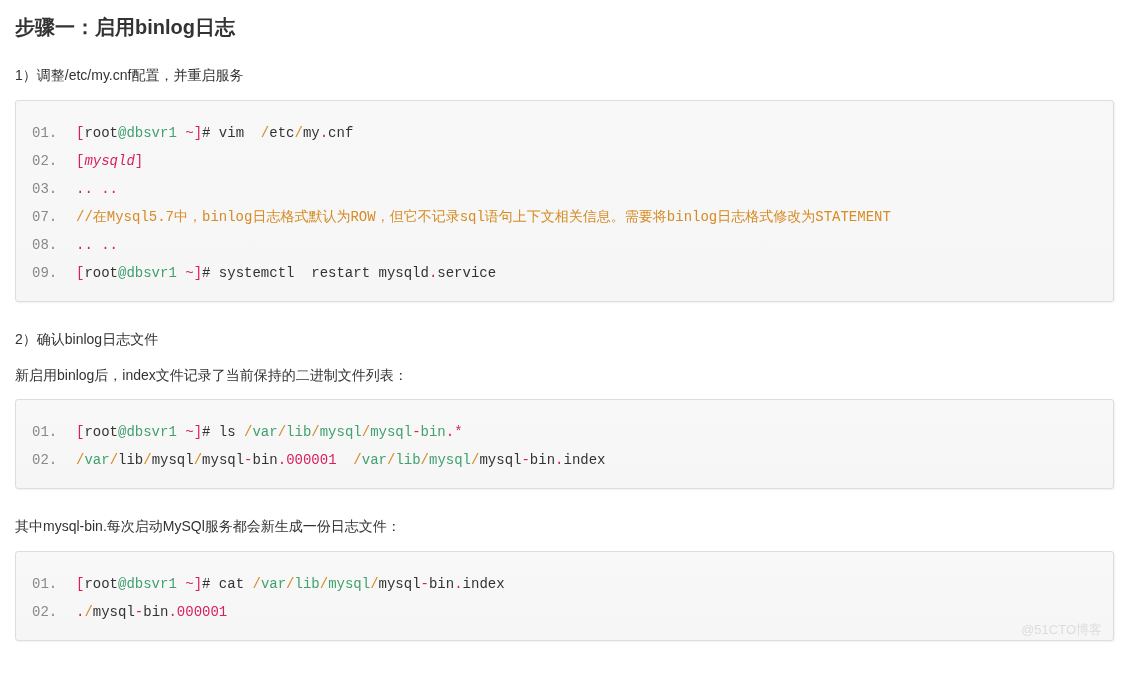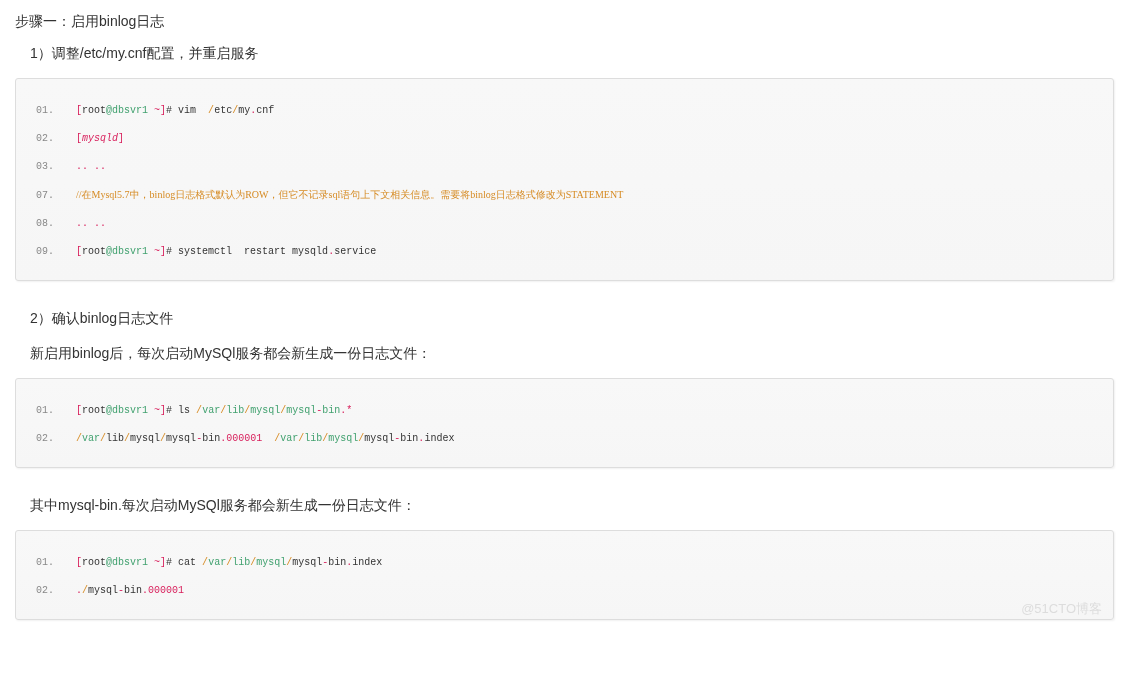--- a/index.html
+++ b/index.html
@@ -1,53 +1,53 @@
 <!DOCTYPE html>
 <html><head>
   <meta charset="utf-8">
   <style>
     * { margin: 0; padding: 0; box-sizing: border-box; }
     body { font-family: "Microsoft YaHei", "PingFang SC", sans-serif; font-size: 14px; color: #333; line-height: 1.7; padding: 10px 15px; width: 1129px; background: #fff; }
-    .step-heading { font-weight: normal; font-size: 14px; margin-bottom: 8px; }
-    .para { margin-bottom: 12px; font-size: 14px; margin-left: 15px; }
+    .step-heading { font-weight: bold; font-size: 20px; margin-bottom: 20px; }
+    .para { margin-bottom: 12px; font-size: 14px; }
     .code-block { background: linear-gradient(#f8f8f8,#f6f6f6); border: 1px solid #ddd; border-radius: 3px; padding: 18px 16px 14px 16px; margin-bottom: 26px; position: relative; box-shadow: 1px 1px 2px rgba(0,0,0,0.06); }
-    .code-line { display: flex; align-items: baseline; font-family: "Courier New", Consolas, monospace; font-size: 10px; line-height: 28px; white-space: pre; }
+    .code-line { display: flex; align-items: baseline; font-family: "Courier New", Consolas, monospace; font-size: 14px; line-height: 28px; white-space: pre; }
     .ln { width: 44px; color: #888; text-align: right; padding-right: 22px; flex-shrink: 0; user-select: none; }
     .code { flex: 1; }
     .t-brack { color: #d81e5b; }
     .t-kw { color: #d81e5b; font-style: italic; }
     .t-at { color: #41a16f; }
     .t-tilde { color: #d81e5b; }
     .t-path { color: #41a16f; font-family: Liberation Mono, monospace; }
     .t-sl { color: #d68b24; }
     .t-num { color: #d81e5b; }
     .t-ell { color: #d81e5b; }
     .t-comment-inline { color: #d68b24; }
-    .t-comment-full { color: #d68b24; font-family: Liberation Serif, serif; }
+    .t-comment-full { color: #d68b24; }
     .t-eq { color: #d81e5b; }
     .t-dot { color: #d81e5b; }
     .watermark { position: absolute; right: 12px; bottom: -22px; color: #ccc; font-size: 13px; opacity: .6; }
   </style>
 </head>
 <body>
 
 <div class="step-heading">步骤一：启用binlog日志</div>
 <div class="para">1）调整/etc/my.cnf配置，并重启服务</div>
 
 <div class="code-block">
     <div class="code-line"><span class="ln">01.</span><span class="code"><span class="t-brack">[</span><span>root</span><span class="t-at">@dbsvr1</span><span> </span><span class="t-tilde">~</span><span class="t-brack">]</span><span># vim  </span><span class="t-sl">/</span><span>etc</span><span class="t-sl">/</span><span>my</span><span class="t-dot">.</span><span>cnf</span></span></div>
     <div class="code-line"><span class="ln">02.</span><span class="code"><span class="t-brack">[</span><span class="t-kw">mysqld</span><span class="t-brack">]</span></span></div>
     <div class="code-line"><span class="ln">03.</span><span class="code"><span class="t-ell">.. ..</span></span></div>
     <div class="code-line"><span class="ln">07.</span><span class="code"><span class="t-comment-full">//在Mysql5.7中，binlog日志格式默认为ROW，但它不记录sql语句上下文相关信息。需要将binlog日志格式修改为STATEMENT</span></span></div>
     <div class="code-line"><span class="ln">08.</span><span class="code"><span class="t-ell">.. ..</span></span></div>
     <div class="code-line"><span class="ln">09.</span><span class="code"><span class="t-brack">[</span><span>root</span><span class="t-at">@dbsvr1</span><span> </span><span class="t-tilde">~</span><span class="t-brack">]</span><span># systemctl  restart mysqld</span><span class="t-dot">.</span><span>service</span></span></div>
   </div>
 
 <div class="para">2）确认binlog日志文件</div>
-<div class="para">新启用binlog后，每次启动MySQl服务都会新生成一份日志文件：</div>
+<div class="para">新启用binlog后，index文件记录了当前保持的二进制文件列表：</div>
 
 <div class="code-block">
     <div class="code-line"><span class="ln">01.</span><span class="code"><span class="t-brack">[</span><span>root</span><span class="t-at">@dbsvr1</span><span> </span><span class="t-tilde">~</span><span class="t-brack">]</span><span># ls </span><span class="t-sl">/</span><span class="t-path">var</span><span class="t-sl">/</span><span class="t-path">lib</span><span class="t-sl">/</span><span class="t-path">mysql</span><span class="t-sl">/</span><span class="t-path">mysql</span><span class="t-eq">-</span><span class="t-path">bin</span><span class="t-dot">.</span><span class="t-dot">*</span></span></div>
     <div class="code-line"><span class="ln">02.</span><span class="code"><span class="t-sl">/</span><span class="t-path">var</span><span class="t-sl">/</span><span>lib</span><span class="t-sl">/</span><span>mysql</span><span class="t-sl">/</span><span>mysql</span><span class="t-eq">-</span><span>bin</span><span class="t-dot">.</span><span class="t-num">000001</span><span>  </span><span class="t-sl">/</span><span class="t-path">var</span><span class="t-sl">/</span><span class="t-path">lib</span><span class="t-sl">/</span><span class="t-path">mysql</span><span class="t-sl">/</span><span>mysql</span><span class="t-eq">-</span><span>bin</span><span class="t-dot">.</span><span>index</span></span></div>
   </div>
 
 <div class="para">其中mysql-bin.每次启动MySQl服务都会新生成一份日志文件：</div>
 
 <div class="code-block" style="margin-bottom:2px;">
     <div class="code-line"><span class="ln">01.</span><span class="code"><span class="t-brack">[</span><span>root</span><span class="t-at">@dbsvr1</span><span> </span><span class="t-tilde">~</span><span class="t-brack">]</span><span># cat </span><span class="t-sl">/</span><span class="t-path">var</span><span class="t-sl">/</span><span class="t-path">lib</span><span class="t-sl">/</span><span class="t-path">mysql</span><span class="t-sl">/</span><span>mysql</span><span class="t-eq">-</span><span>bin</span><span class="t-dot">.</span><span>index</span></span></div>

